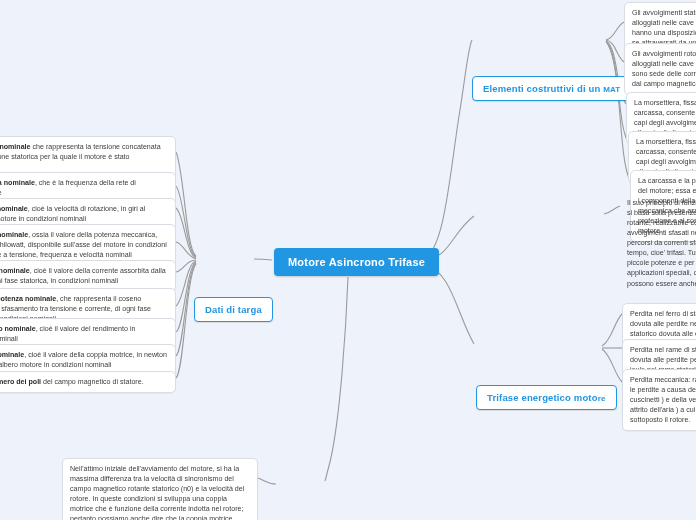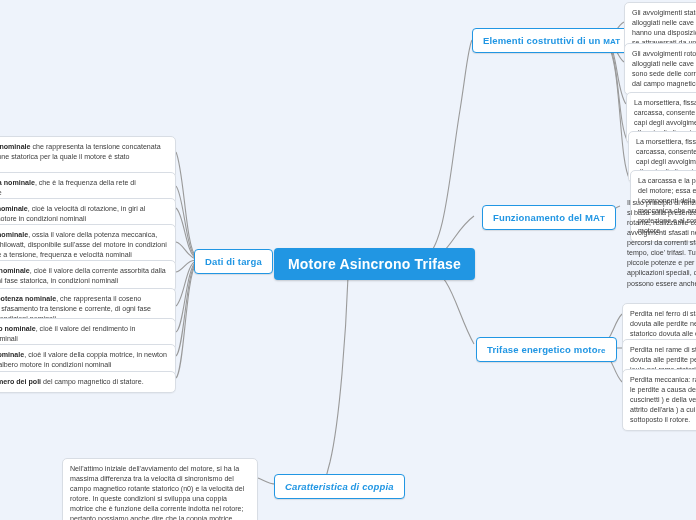--- a/index.html
+++ b/index.html
@@ -23,37 +23,38 @@
   .node {
     position: absolute;
     box-sizing: border-box;
     white-space: nowrap;
   }
   
   .root {
     background: #2196e3;
     color: #ffffff;
     font-weight: bold;
-    font-size: 14px;
+    font-size: 11px;
     border-radius: 4px;
     padding: 8px 14px;
     letter-spacing: .2px;
     box-shadow: 0 1px 2px rgba(0,0,0,.18);
   }
   
   .branch {
     background: #ffffff;
     color: #2196e3;
     font-weight: bold;
     font-size: 9.5px;
     border: 1.4px solid #2196e3;
     border-radius: 4px;
     padding: 6px 10px;
     letter-spacing: .15px;
     box-shadow: 0 1px 1px rgba(0,0,0,.10);
+    margin-top: 48px;
   }
   .branch .shrink { font-size: 8px; }
   
   .leaf {
     background: #ffffff;
     color: #3c3c3c;
     font-size: 7.1px;
     line-height: 1.42;
     border: 1px solid #d8dde4;
     border-radius: 5px;
@@ -113,23 +114,20 @@
       <path d="M276 484 C 268 484 264 480 258 478"></path>
     </g>
   </svg>
 
   <div class="node root" style="left:274px; top:248px;">Motore Asincrono Trifase</div>
 
   <div class="node branch" style="left:472px; top:28px;">
     <span>Elementi costruttivi di un </span><span class="shrink">MAT</span>
   </div>
 
-  <div class="node branch" style="left:482px; top:205px;">
-    <span>Funzionamento del MA</span><span class="shrink">T</span>
-  </div>
 
   <div class="node branch" style="left:476px; top:337px;">
     <span>Trifase energetico moto</span><span class="shrink">re</span>
   </div>
 
   <div class="node branch" style="left:194px; top:249px;">
     <span>Dati di targa</span>
   </div>
 
   <div class="node branch" style="left:274px; top:474px;font-style:italic;">

